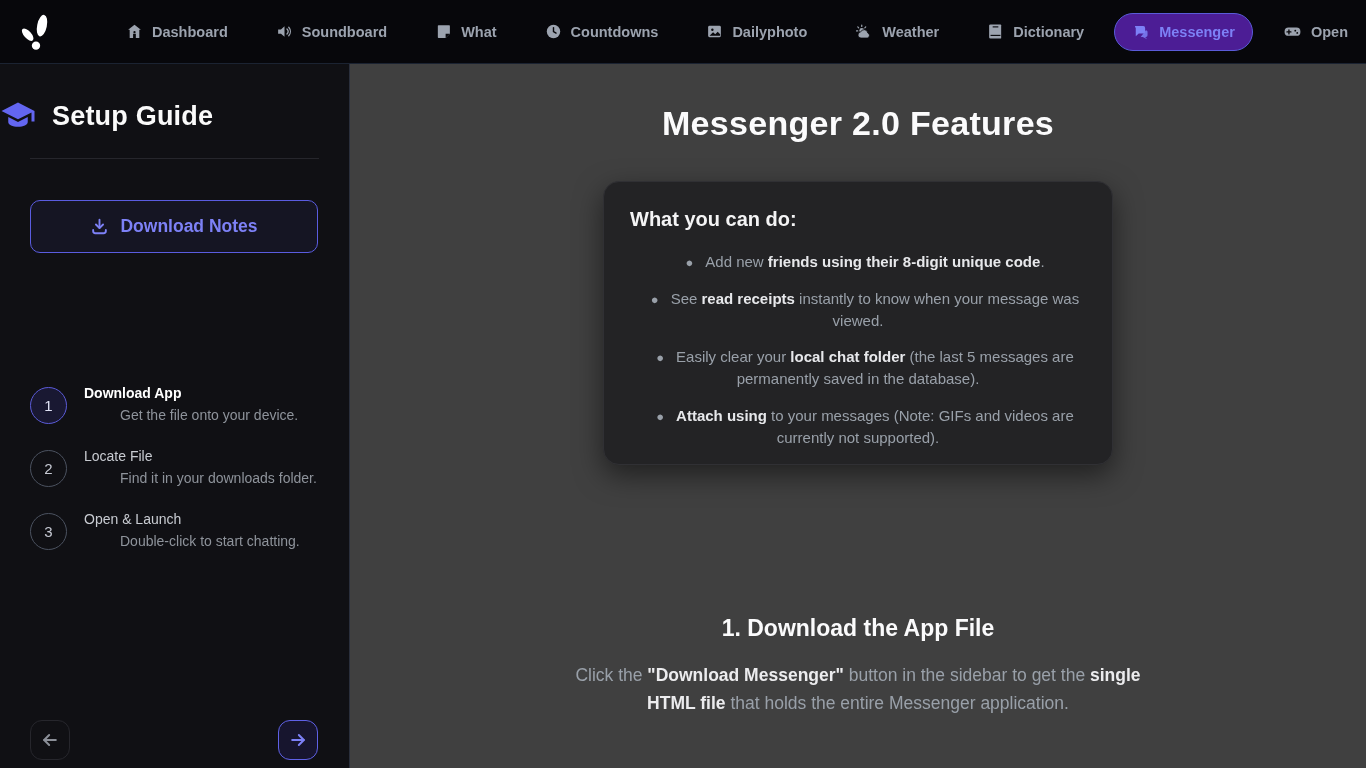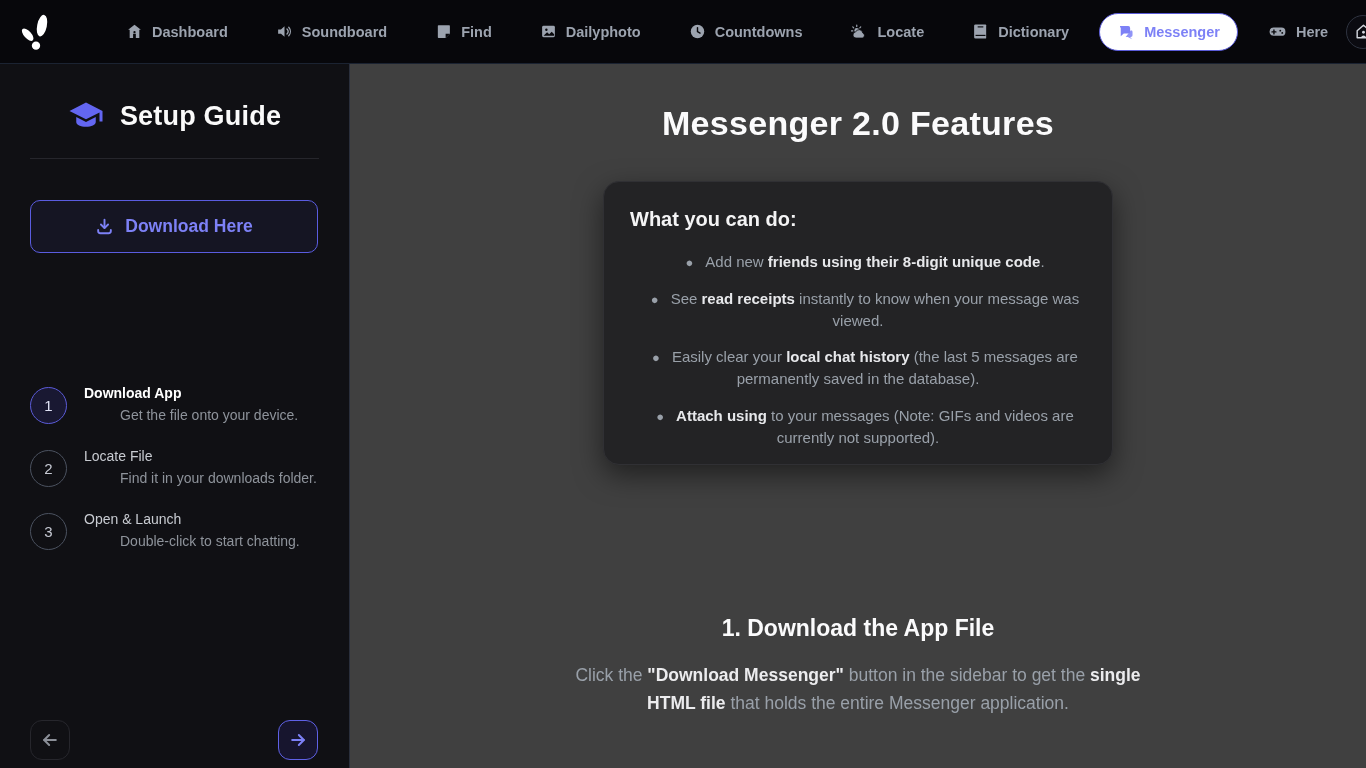--- a/index.html
+++ b/index.html
@@ -18,40 +18,40 @@
   }
   .logo { width:46px; height:46px; display:flex; align-items:center; justify-content:center; }
   .nav-items { display:flex; align-items:center; gap:12px; margin-left:52px; }
   .nav-item {
     display:flex; align-items:center; gap:9px;
     background:transparent; border:1px solid transparent; border-radius:9999px;
     color:#9ca3af; font-family:inherit; font-size:14.5px; font-weight:600;
     padding:9px 17px; cursor:pointer; white-space:nowrap;
   }
   .nav-item .icon { display:flex; align-items:center; }
-  .nav-item.active { color:#7d81f6; border-color:#5a5bd8; background:#ffffff; }
+  .nav-item.active { color:#7d81f6; border-color:#5a5bd8; background:#4c1d95; }
   .nav-right { margin-left:auto; display:flex; align-items:center; gap:10px; }
   .circle-btn {
     width:34px; height:34px; border-radius:50%;
     border:1px solid #2e3340; background:#0b0b11;
     display:flex; align-items:center; justify-content:center;
     color:#d3d6dd; cursor:pointer; padding:0;
   }
 
   
   .app { display:flex; height:704px; }
   .sidebar {
     width:350px; flex:0 0 350px; background:#101014;
     border-right:1px solid #2a2f3c; position:relative;
   }
   .main { flex:1; background:#404040; }
 
   
   .sidebar-header {
-    margin-top:34px; display:flex; align-items:center; justify-content:center; gap:16px;
+    margin-top:34px; display:flex; align-items:center; justify-content:flex-start; gap:16px;
     color:#fafafa; font-size:27px; font-weight:600; letter-spacing:.2px;
   }
   .sidebar-divider { height:1px; background:#26262c; margin:24px 30px 0; }
   .download-btn {
     margin:41px 30px 0; width:288px; height:53px;
     border:1px solid #5a5ce0; border-radius:10px;
     background:rgba(99,102,241,0.07);
     color:#7d81f6; font-family:inherit; font-size:17.5px; font-weight:600;
     display:flex; align-items:center; justify-content:center; gap:11px; cursor:pointer;
   }
@@ -126,52 +126,52 @@
         </span>
         <span>Soundboard</span>
       </button>
       <button class="nav-item">
         <span class="icon">
           <svg width="17" height="17" viewBox="0 0 24 24" fill="currentColor">
             <path d="M4 3h16a1 1 0 011 1v11l-6 6H5a1 1 0 01-1-1V4a1 1 0 011-1z"></path>
             <path d="M15 21v-6h6" fill="#07070b"></path>
           </svg>
         </span>
-        <span>Find</span>
+        <span>What</span>
+      </button>
+      <button class="nav-item">
+        <span class="icon">
+          <svg width="17" height="17" viewBox="0 0 24 24" fill="currentColor">
+            <circle cx="12" cy="12" r="9.5"></circle>
+            <path d="M12 6.5V12l3.6 2.3" fill="none" stroke="#07070b" stroke-width="2" stroke-linecap="round"></path>
+          </svg>
+        </span>
+        <span>Countdowns</span>
       </button>
       <button class="nav-item">
         <span class="icon">
           <svg width="17" height="17" viewBox="0 0 24 24" fill="currentColor">
             <rect x="3" y="4" width="18" height="16" rx="2"></rect>
             <circle cx="9" cy="9.5" r="1.7" fill="#07070b"></circle>
             <path d="M5 18l5-5 3 3 3.5-3.5L20 16v2z" fill="#07070b"></path>
           </svg>
         </span>
         <span>Dailyphoto</span>
-      </button>
-      <button class="nav-item">
-        <span class="icon">
-          <svg width="17" height="17" viewBox="0 0 24 24" fill="currentColor">
-            <circle cx="12" cy="12" r="9.5"></circle>
-            <path d="M12 6.5V12l3.6 2.3" fill="none" stroke="#07070b" stroke-width="2" stroke-linecap="round"></path>
-          </svg>
-        </span>
-        <span>Countdowns</span>
       </button>
       <button class="nav-item">
         <span class="icon">
           <svg width="18" height="18" viewBox="0 0 24 24" fill="currentColor">
             <g stroke="currentColor" stroke-width="1.6" stroke-linecap="round">
               <path d="M9 2.8v1.7M3.7 5.2l1.2 1.2M2 10.5h1.7M14.3 5.2l-1.2 1.2"></path>
             </g>
             <circle cx="9" cy="10" r="3.2"></circle>
             <path d="M8 20a4 4 0 01-.6-7.95A5 5 0 0117 13.3 3.5 3.5 0 0116.5 20H8z" stroke="#07070b" stroke-width="1"></path>
           </svg>
         </span>
-        <span>Locate</span>
+        <span>Weather</span>
       </button>
       <button class="nav-item">
         <span class="icon">
           <svg width="17" height="17" viewBox="0 0 24 24" fill="currentColor">
             <path d="M5 2h14a1 1 0 011 1v18a1 1 0 01-1 1H5a2 2 0 01-2-2V4a2 2 0 012-2z"></path>
             <path d="M5 17.5h14" stroke="#07070b" stroke-width="1.6"></path>
             <path d="M8 5.5h8" stroke="#07070b" stroke-width="1.6"></path>
           </svg>
         </span>
         <span>Dictionary</span>
@@ -187,21 +187,21 @@
       </button>
       <button class="nav-item">
         <span class="icon">
           <svg width="19" height="19" viewBox="0 0 24 24" fill="currentColor">
             <rect x="2" y="7" width="20" height="10.5" rx="5"></rect>
             <path d="M7.5 10v5M5 12.5h5" stroke="#07070b" stroke-width="1.7" stroke-linecap="round"></path>
             <circle cx="15.5" cy="11" r="1.15" fill="#07070b"></circle>
             <circle cx="18" cy="13.8" r="1.15" fill="#07070b"></circle>
           </svg>
         </span>
-        <span>Here</span>
+        <span>Open</span>
       </button>
     </nav>
   <div class="nav-right">
     <button class="circle-btn">
       <span style="display:flex">
         <svg width="19" height="19" viewBox="0 0 24 24" fill="none" stroke="currentColor" stroke-width="1.8" stroke-linejoin="round">
           <path d="M4 11l8-7 8 7v9H4z"></path>
           <circle cx="12" cy="13" r="1.8" fill="currentColor" stroke="none"></circle>
           <path d="M8.8 20c0-2 1.5-3.1 3.2-3.1s3.2 1.1 3.2 3.1" fill="currentColor" stroke="none"></path>
         </svg>
@@ -224,21 +224,21 @@
     </div>
     <div class="sidebar-divider"></div>
     <button class="download-btn">
       <span style="display:flex">
         <svg width="19" height="19" viewBox="0 0 24 24" fill="none" stroke="currentColor" stroke-width="2.4" stroke-linecap="round" stroke-linejoin="round">
           <path d="M12 3.5v10"></path>
             <path d="M7.5 9.5l4.5 4.5 4.5-4.5"></path>
           <path d="M4 16.5v1.2A2.8 2.8 0 0 0 6.8 20.5h10.4a2.8 2.8 0 0 0 2.8-2.8v-1.2"></path>
         </svg>
       </span>
-      <span>Download Here</span>
+      <span>Download Notes</span>
     </button>
     <div class="steps" id="steps">
         <div class="step active">
           <div class="step-circle">1</div>
           <div>
             <div class="step-title">Download App</div>
             <div class="step-sub">Get the file onto your device.</div>
           </div>
         </div>
         <div class="step">
@@ -274,20 +274,20 @@
     </button>
   </aside>
 
   <main class="main">
     <h1 class="main-title">Messenger 2.0 Features</h1>
     <section class="feature-card">
       <h2 class="card-heading">What you can do:</h2>
       <div id="bullets">
           <p class="bullet"><span class="marker">●</span>Add new <b>friends using their 8-digit unique code</b>.</p>
           <p class="bullet"><span class="marker">●</span>See <b>read receipts</b> instantly to know when your message was viewed.</p>
-          <p class="bullet"><span class="marker">●</span>Easily clear your <b>local chat history</b> (the last 5 messages are permanently saved in the database).</p>
+          <p class="bullet"><span class="marker">●</span>Easily clear your <b>local chat folder</b> (the last 5 messages are permanently saved in the database).</p>
           <p class="bullet"><span class="marker">●</span><b>Attach using</b> to your messages (Note: GIFs and videos are currently not supported).</p>
         </div>
     </section>
     <h2 class="section-heading">1. Download the App File</h2>
     <p class="section-para" id="section-para">Click the <b>"Download Messenger"</b> button in the sidebar to get the <b>single HTML file</b> that holds the entire Messenger application.</p>
   </main>
 </div>
 
 </body></html>

